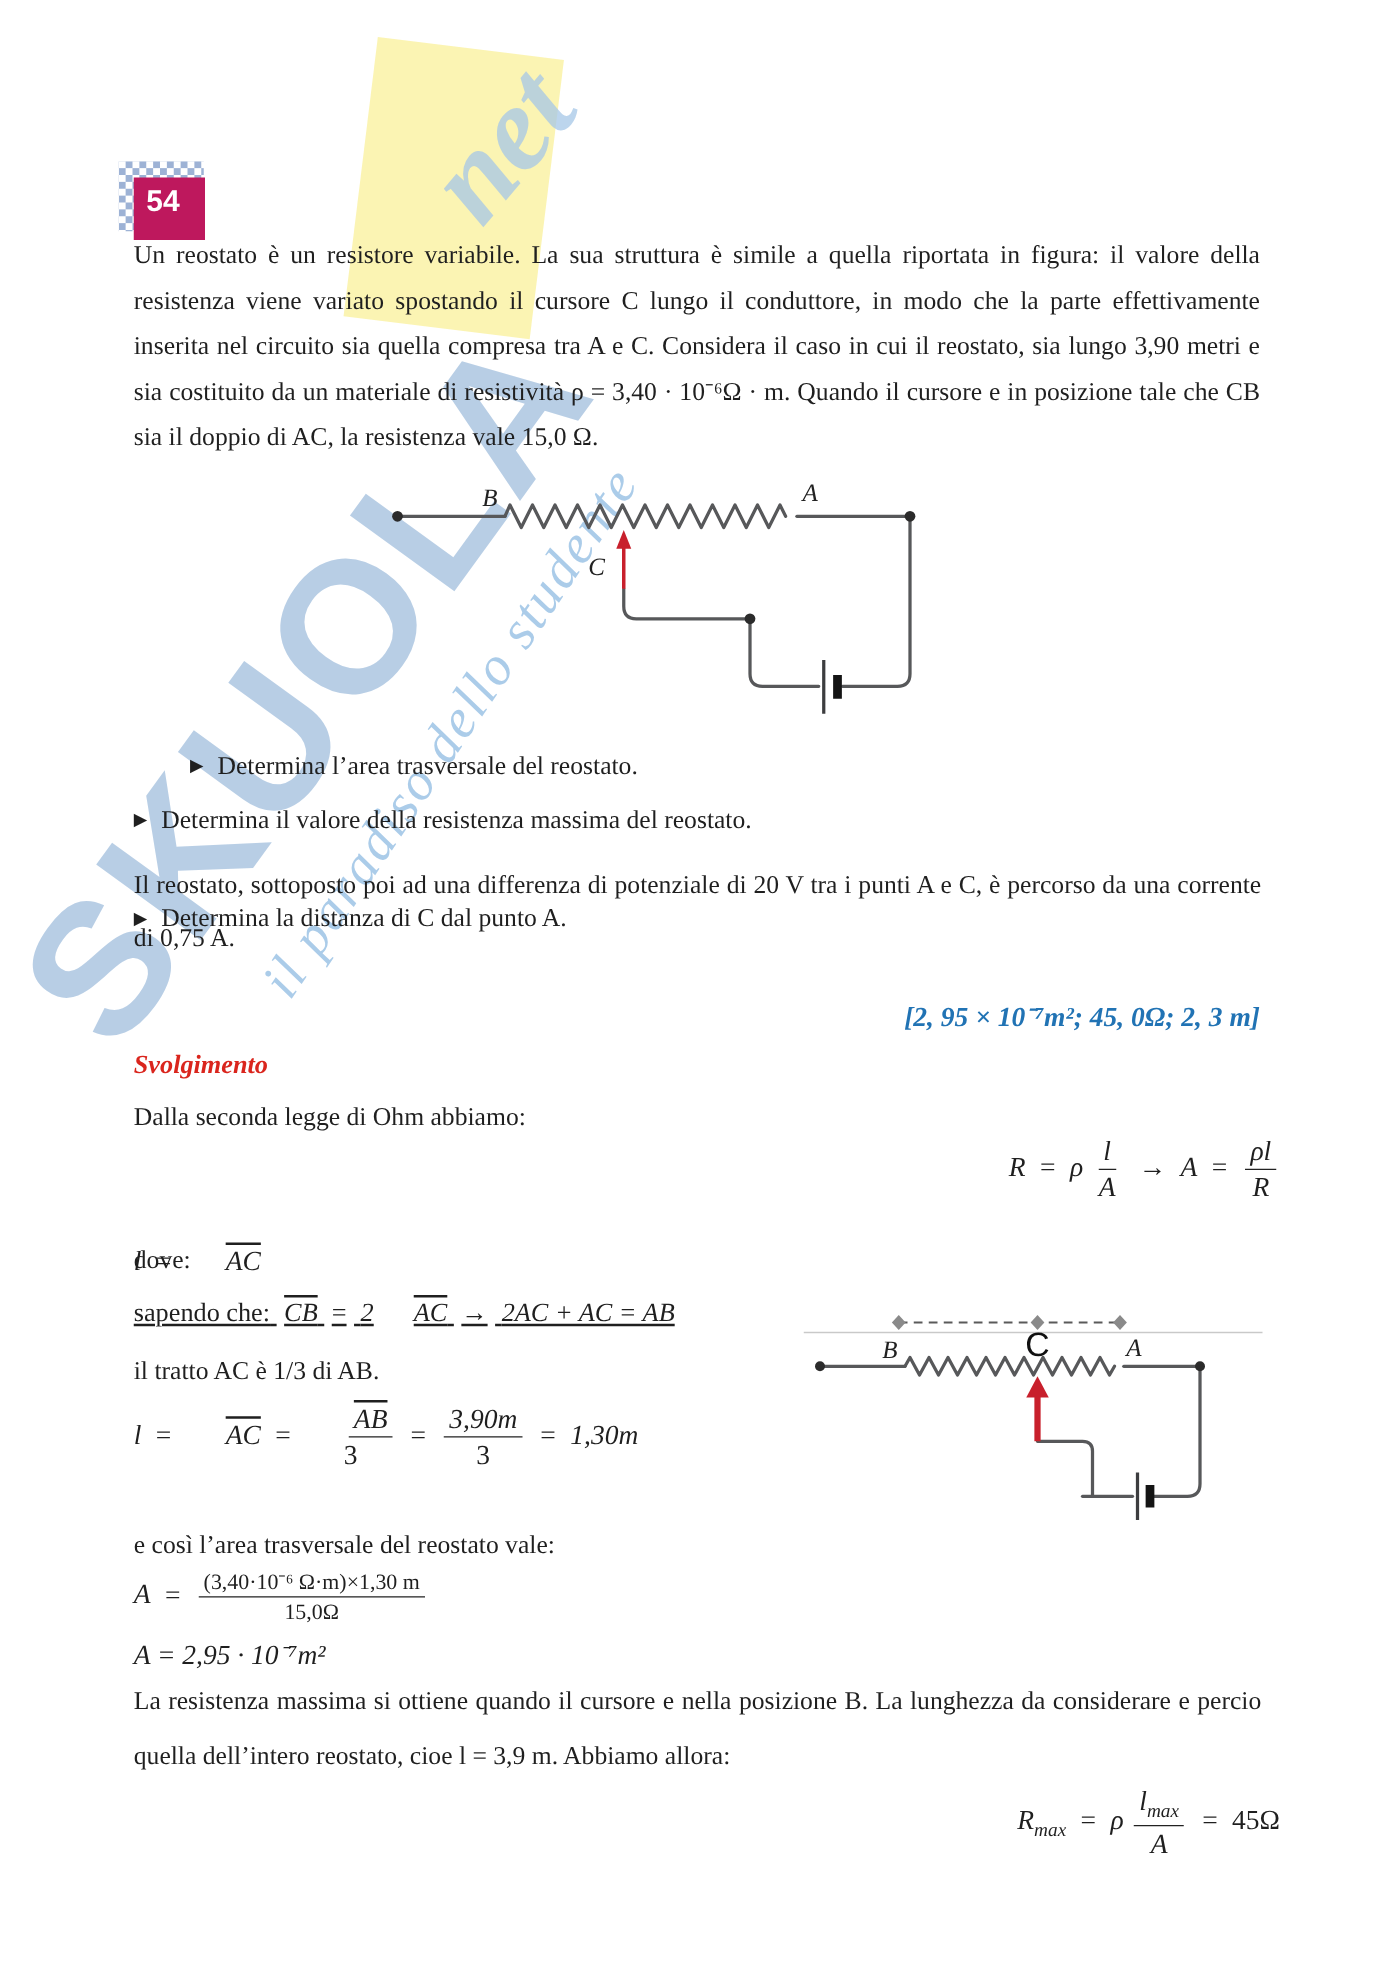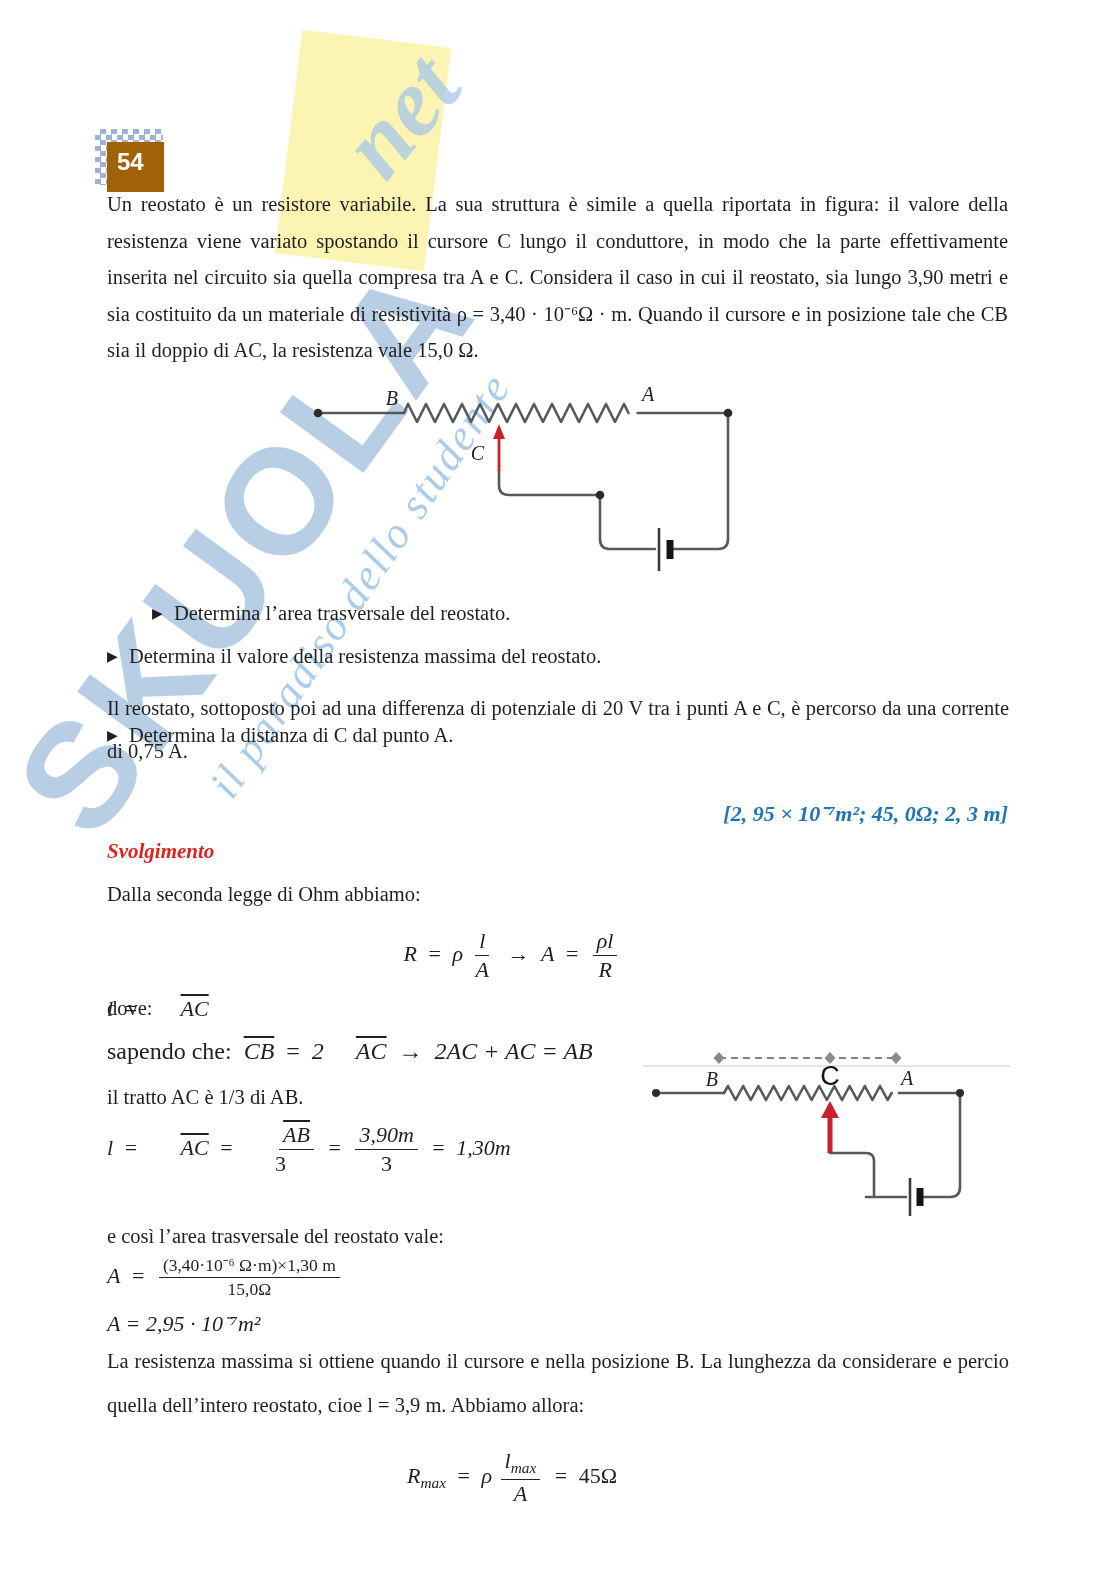--- a/index.html
+++ b/index.html
@@ -12,34 +12,34 @@
              font-family:"Liberation Sans",sans-serif;font-weight:bold;font-size:150px;letter-spacing:4px;
              color:rgba(106,152,201,.48);}
   #wm-net{left:270px;top:60px;width:260px;text-align:center;transform:rotate(-50deg);
           font-style:italic;font-weight:bold;font-size:96px;color:rgba(166,199,231,.75);}
   #wm-tagline{left:-90px;top:560px;width:900px;text-align:center;transform:rotate(-56deg);
               font-style:italic;font-size:44px;letter-spacing:2px;color:rgba(150,191,227,.8);}
   
   #badge-checker{position:absolute;left:95px;top:129px;width:68px;height:56px;
       background-image:conic-gradient(#9db2d5 25%,#ffffff 0 50%,#9db2d5 0 75%,#ffffff 0);
       background-size:11px 11px;}
-  #badge-box{position:absolute;left:107px;top:142px;width:57px;height:50px;background:#a16207;}
+  #badge-box{position:absolute;left:107px;top:142px;width:57px;height:50px;background:#be185d;}
   #badge-box span{display:block;padding:6px 0 0 10px;font-family:"Liberation Sans",sans-serif;
       font-weight:bold;font-size:24px;color:#ffffff;}
   
   .tx{position:absolute;font-size:20.5px;line-height:36.5px;}
   .just{text-align:justify;text-justify:inter-word;}
   .taskline{position:absolute;font-size:20.5px;}
   .bullet{font-size:14px;vertical-align:2px;margin-right:6px;}
   #answer-line{position:absolute;right:108px;top:797px;font-size:22px;font-weight:bold;font-style:italic;color:#2173b4;}
   #svolgimento{position:absolute;left:107px;top:839px;font-size:21px;font-weight:bold;font-style:italic;color:#da251d;}
   
   .math{position:absolute;font-size:22px;white-space:nowrap;}
   .math .it, .it{font-style:italic;}
-  .center{left:0;width:1024px;text-align:center;margin-top:20px;}
+  .center{left:0;width:1024px;text-align:right;}
   .frac{display:inline-flex;flex-direction:column;align-items:center;vertical-align:middle;margin:0 3px;}
   .frac .num{display:block;padding:0 4px 1px 4px;border-bottom:1.7px solid #222;line-height:1.2;}
   .frac .den{display:block;padding:1px 4px 0 4px;line-height:1.2;}
   .frac.small{font-size:17.5px;}
   .ov{text-decoration:overline;margin-left:32px;}
   .rel{margin:0 6px;}
   sub{font-size:70%;}
   svg{position:absolute;overflow:visible;}
   .flabel{font-family:"Liberation Serif",serif;font-style:italic;font-size:20px;fill:#222;}
 </style>
@@ -122,21 +122,21 @@
   </div>
 
   <div class="tx" style="left:107px;top:961px;margin-top:29px;">dove:</div>
 
   <div class="math" style="left:107px;top:996px;">
     <span class="it">l</span>
     <span class="rel">=</span>
     <span class="it ov">AC</span>
   </div>
 
-  <div class="math" style="left:107px;top:1038px;font-size:24px;">
+  <div class="math" style="left:107px;top:1038px;font-size:21px;text-decoration:underline;">
     <span>sapendo che:</span>
     <span class="it ov" style="margin-left:6px;">CB</span>
     <span class="rel">=</span>
     <span class="it">2</span><span class="it ov">AC</span>
     <span class="rel">→</span>
     <span class="it">2AC + AC = AB</span>
   </div>
 
   <div class="tx" style="left:107px;top:1079px;">il tratto AC è 1/3 di AB.</div>
 

